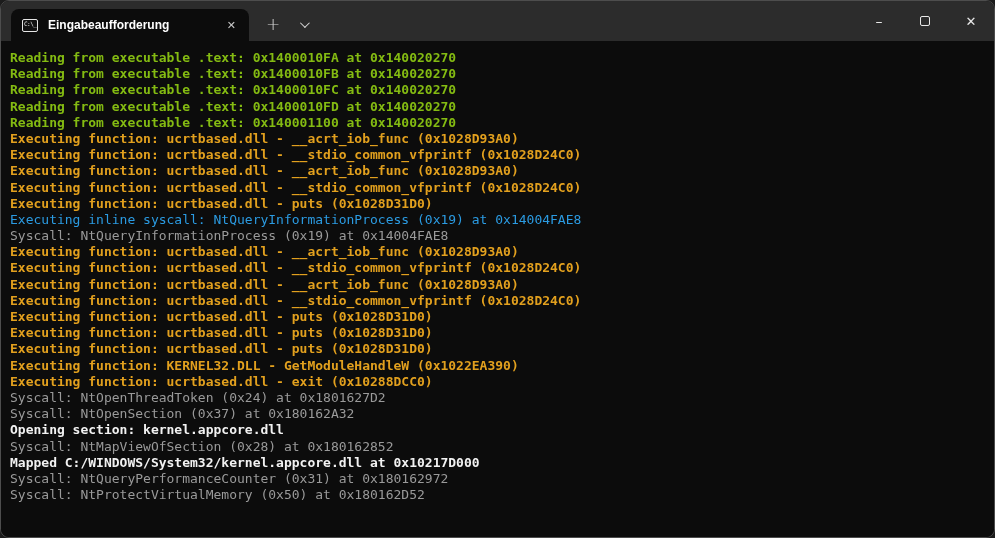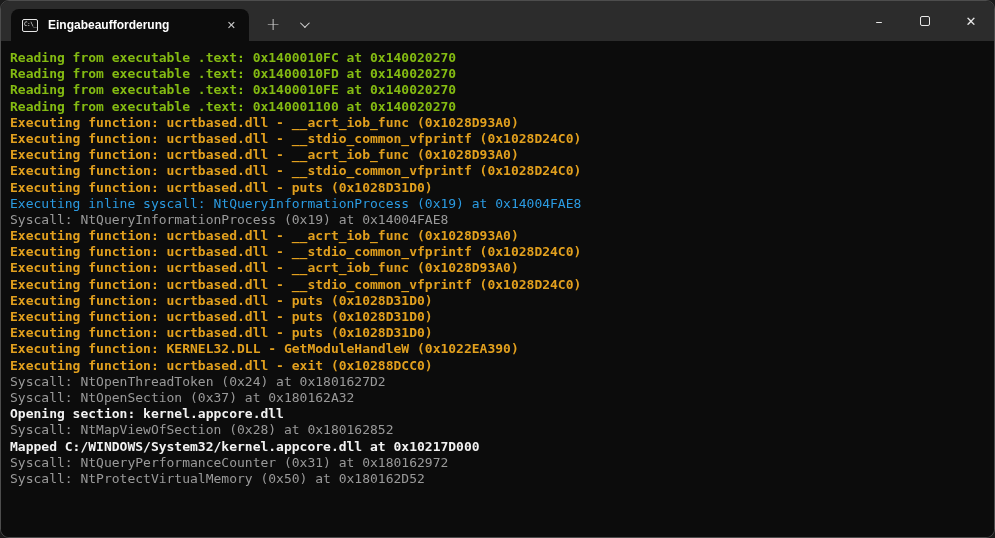--- a/index.html
+++ b/index.html
@@ -126,23 +126,24 @@
       <div class="win-btn minimize">–</div>
       <div class="win-btn maximize">
         <span class="maxbox"></span>
       </div>
       <div class="win-btn close">✕</div>
     </div>
 
   </div>
 
   <div class="terminal">
+      <div class="line c-green">Reading from executable .text: 0x1400010FA at 0x140020270</div>
+      <div class="line c-green">Reading from executable .text: 0x1400010FB at 0x140020270</div>
       <div class="line c-green">Reading from executable .text: 0x1400010FC at 0x140020270</div>
       <div class="line c-green">Reading from executable .text: 0x1400010FD at 0x140020270</div>
-      <div class="line c-green">Reading from executable .text: 0x1400010FE at 0x140020270</div>
       <div class="line c-green">Reading from executable .text: 0x140001100 at 0x140020270</div>
       <div class="line c-orange">Executing function: ucrtbased.dll - __acrt_iob_func (0x1028D93A0)</div>
       <div class="line c-orange">Executing function: ucrtbased.dll - __stdio_common_vfprintf (0x1028D24C0)</div>
       <div class="line c-orange">Executing function: ucrtbased.dll - __acrt_iob_func (0x1028D93A0)</div>
       <div class="line c-orange">Executing function: ucrtbased.dll - __stdio_common_vfprintf (0x1028D24C0)</div>
       <div class="line c-orange">Executing function: ucrtbased.dll - puts (0x1028D31D0)</div>
       <div class="line c-blue">Executing inline syscall: NtQueryInformationProcess (0x19) at 0x14004FAE8</div>
       <div class="line c-gray">Syscall: NtQueryInformationProcess (0x19) at 0x14004FAE8</div>
       <div class="line c-orange">Executing function: ucrtbased.dll - __acrt_iob_func (0x1028D93A0)</div>
       <div class="line c-orange">Executing function: ucrtbased.dll - __stdio_common_vfprintf (0x1028D24C0)</div>

